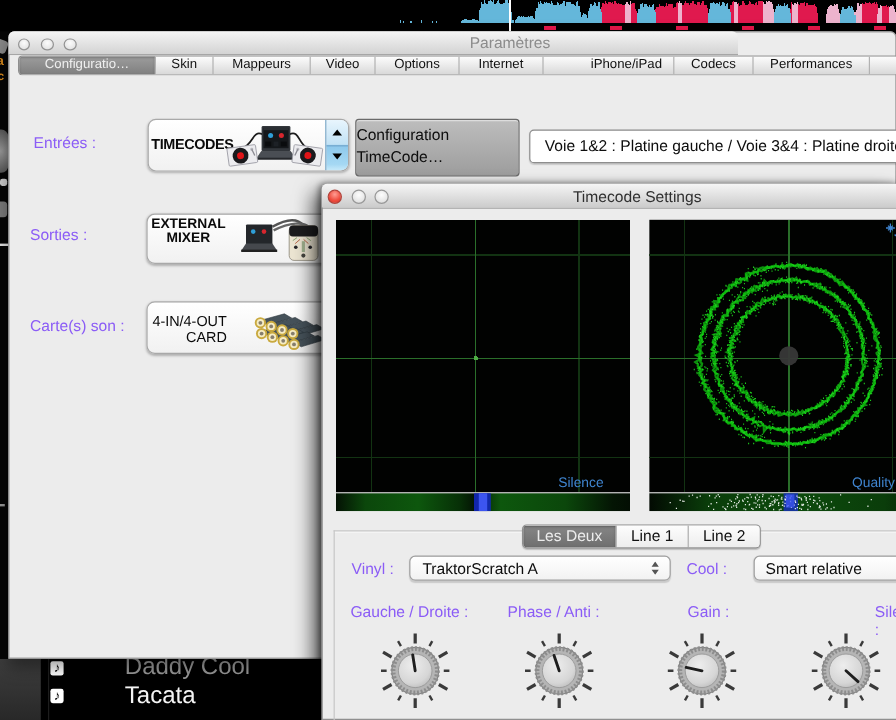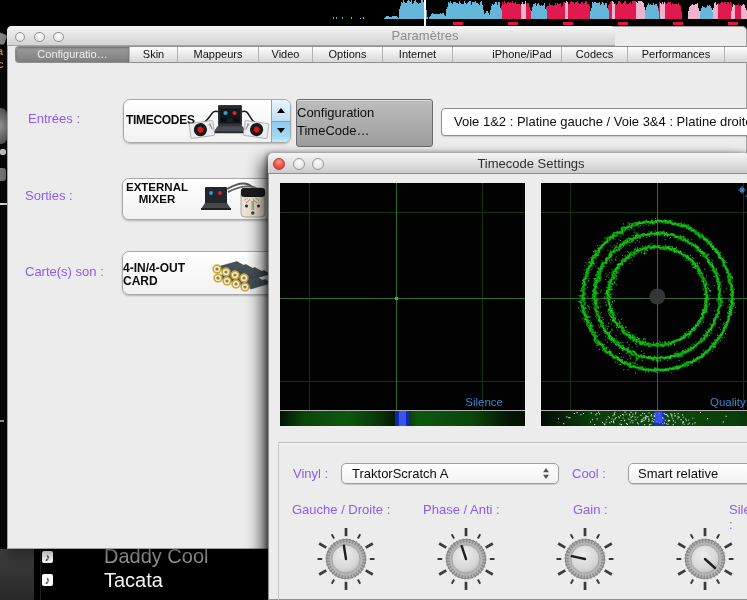--- a/index.html
+++ b/index.html
@@ -141,21 +141,21 @@
           <path d="M49 24 l4 -3.5 M60 24 l-4 -3.5" stroke="#b05030" stroke-width="0.7" fill="none"></path>
           <path d="M47 21.5 l3.5 -2.5 M62 21.5 l-3.5 -2.5" stroke="#7a9a60" stroke-width="0.7" fill="none"></path>
         <circle cx="61.5" cy="27" r="1.5" fill="#26262a"></circle>
         <rect x="54.5" y="22" width="2.6" height="9" fill="#9fb08e"></rect>
         <circle cx="55.8" cy="34" r="1.7" fill="#44443f"></circle>
       </g>
     </svg>
   </div>
 
   <div class="abs" style="left:115px;top:225px;width:166px;height:42px;background:linear-gradient(#ffffff,#f1f1f1);border:1px solid #a9a9a9;border-radius:7px;box-shadow:0 1px 2px rgba(0,0,0,.25);overflow:hidden;">
-    <div class="abs" style="left:0px;top:10px;width:66px;text-align:left;font-size:12px;font-weight:bold;color:#0a0a0a;line-height:13px;">4-IN/4-OUT<br>CARD</div>
+    <div class="abs" style="left:0px;top:10px;width:66px;text-align:right;font-size:12px;font-weight:normal;color:#0a0a0a;line-height:13px;">4-IN/4-OUT<br>CARD</div>
     <svg class="abs" style="left:80px;top:0;" width="86" height="42" viewBox="0 0 86 42">
       <g fill="#46525a" stroke="#2e383e" stroke-width="0.5">
         <path d="M14 15 l20 -5.5 l6 3.5 l-20 6 Z"></path>
         <path d="M23 18 l20 -5.5 l6 3.5 l-20 6 Z"></path>
         <path d="M32 21 l20 -5.5 l6 3.5 l-20 6 Z"></path>
         <path d="M41 24 l20 -5.5 l6 3.5 l-20 6 Z"></path>
         <path d="M15 24 l20 -5.5 l6 3.5 l-20 6 Z"></path>
         <path d="M24 27 l20 -5.5 l6 3.5 l-20 6 Z"></path>
         <path d="M33 30 l20 -5.5 l6 3.5 l-20 6 Z"></path>
         <path d="M42 33 l20 -5.5 l6 3.5 l-20 6 Z"></path>
@@ -292,20 +292,25 @@
       <rect width="245" height="1" fill="#b2b2b2"></rect>
     <rect x="112" y="1" width="12" height="15" fill="#1830c0" opacity="0.8"></rect>
     <path d="M57.0 2.3h1 M123.6 4.5h1 M153.5 12.9h1 M107.5 8.8h1 M79.7 10.5h1 M133.8 12.2h1 M55.7 8.9h1 M103.9 9.1h1 M62.5 13.7h1 M110.1 6.0h1 M105.3 6.8h1 M79.1 5.7h1 M109.6 5.7h1 M86.0 14.4h1 M86.9 9.0h1 M88.0 4.4h1 M121.3 13.8h1 M142.0 12.3h1 M107.9 14.9h1 M112.7 9.5h1 M73.1 4.7h1 M110.5 11.2h1 M58.1 3.9h1 M28.5 7.8h1 M136.6 3.6h1 M94.3 2.3h1 M146.6 14.3h1 M78.5 14.1h1 M144.3 9.1h1 M166.1 8.6h1 M84.9 13.6h1 M79.9 14.6h1 M102.5 10.7h1 M90.9 6.4h1 M32.8 3.5h1 M91.5 10.8h1 M101.1 3.5h1 M141.1 4.9h1 M106.5 6.6h1 M81.0 4.5h1 M136.4 8.8h1 M110.0 4.5h1 M49.8 3.1h1 M126.4 14.4h1 M63.4 14.7h1 M72.6 9.8h1 M121.5 8.7h1 M141.7 7.2h1 M115.3 11.3h1 M73.4 2.2h1 M113.0 6.5h1 M88.4 9.3h1 M130.4 4.8h1 M137.6 7.4h1 M68.0 7.8h1 M125.0 13.7h1 M141.5 11.5h1 M51.1 9.8h1 M129.3 3.9h1 M70.6 8.8h1 M184.6 6.4h1 M136.6 6.9h1 M83.6 2.1h1 M84.6 4.3h1 M81.6 8.0h1 M39.4 4.6h1 M72.4 12.8h1 M91.4 12.7h1 M133.8 5.9h1 M69.9 11.6h1 M82.1 4.9h1 M104.4 5.9h1 M83.2 10.3h1 M89.9 10.7h1 M88.3 5.7h1 M128.1 10.4h1 M159.0 2.4h1 M103.2 14.6h1 M65.2 9.8h1 M77.8 7.7h1 M126.2 5.4h1 M68.2 12.6h1 M25.3 6.9h1 M99.4 5.4h1 M94.4 9.6h1 M120.3 11.0h1 M126.5 6.6h1 M126.8 10.3h1 M109.3 14.4h1 M123.8 10.3h1 M107.5 3.0h1 M114.6 11.9h1 M139.6 9.8h1 M113.2 6.1h1 M123.0 13.0h1 M107.4 11.1h1 M77.3 6.7h1 M72.7 3.9h1 M94.0 3.8h1 M89.8 7.4h1 M151.1 14.0h1 M110.9 8.5h1 M118.0 12.8h1 M110.7 11.0h1 M63.2 14.4h1 M126.9 11.1h1 M61.0 12.4h1 M42.0 3.5h1 M133.1 3.7h1 M127.6 11.0h1 M103.0 3.8h1 M17.0 8.8h1 M131.7 14.6h1 M112.0 11.7h1 M122.6 3.5h1 M131.9 10.9h1 M133.4 6.0h1 M121.1 7.5h1 M181.8 11.9h1 M104.5 8.3h1 M103.8 7.6h1 M102.6 10.6h1 M107.3 9.7h1 M35.6 2.6h1 M112.7 5.9h1 M113.5 3.6h1 M100.9 9.8h1 M82.9 10.7h1 M89.5 2.4h1 M130.3 5.6h1 M139.4 9.5h1 M64.7 12.2h1 M147.2 10.0h1 M88.7 12.7h1 M99.7 11.9h1 M53.2 14.5h1 M91.4 4.2h1 M100.1 11.4h1 M97.2 14.0h1 M151.4 8.2h1 M71.9 11.1h1 M117.8 3.4h1 M141.2 12.9h1 M131.3 8.7h1 M96.3 7.3h1 M101.9 8.1h1 M74.0 8.8h1 M71.6 5.7h1 M100.7 11.4h1 M130.4 7.0h1 M117.3 7.9h1 M96.0 12.9h1 M54.4 4.9h1 M27.4 7.6h1 M147.8 13.1h1 M142.6 14.2h1 M66.8 6.8h1 M144.8 10.7h1 M103.6 7.2h1 M55.4 3.5h1 M93.6 7.1h1 M72.0 11.6h1 M22.2 13.6h1 M113.9 4.6h1 M124.9 4.6h1 M117.0 5.0h1 M74.6 7.5h1 M49.0 12.0h1 M100.3 9.7h1" stroke="#fff" stroke-width="1.1" fill="none" opacity="0.9"></path>
     <rect x="114" y="2" width="7" height="11" fill="#3c55f0" opacity="0.8"></rect>
   </svg>
 
   <div class="abs" style="left:10px;top:288.5px;width:472px;height:1px;background:#bdbdbd;"></div>
   <div class="abs" style="left:10px;top:289.5px;width:472px;height:1px;background:#f6f6f6;"></div>
   <div class="abs" style="left:10px;top:288.5px;width:1px;height:158px;background:#c6c6c6;"></div>
 
+  <div class="abs" style="left:167px;top:284px;height:18px;display:flex;border:1px solid #8f8f8f;border-radius:4px;overflow:hidden;font-size:13px;background:#fff;box-shadow:0 1px 1px rgba(0,0,0,.2);">
+    <div style="width:77px;background:linear-gradient(#868686,#6f6f6f);color:#ededed;text-align:center;line-height:18px;box-shadow:inset 0 1px 2px rgba(0,0,0,.35);">Les Deux</div>
+    <div style="width:59px;background:linear-gradient(#fdfdfd,#ededed);color:#111;text-align:center;line-height:18px;border-left:1px solid #aaa;">Line 1</div>
+    <div style="width:59px;background:linear-gradient(#fdfdfd,#ededed);color:#111;text-align:center;line-height:18px;border-left:1px solid #aaa;">Line 2</div>
+  </div>
 
   <div class="abs lbl" style="left:25px;top:313px;">Vinyl :</div>
   <div class="abs" style="left:73px;top:310px;width:206px;height:19px;background:linear-gradient(#ffffff,#f2f2f2);border:1px solid #9f9f9f;border-radius:5px;box-shadow:0 1px 1px rgba(0,0,0,.15);font-size:13px;color:#0d0d0d;line-height:19px;padding-left:10px;">TraktorScratch A
     <svg class="abs" style="right:8px;top:4px;" width="8" height="11">
         <path d="M4 0 L7 4.2 L1 4.2 Z M4 11 L7 6.8 L1 6.8 Z" fill="#555"></path>
       </svg>
   </div>
   <div class="abs lbl" style="left:304px;top:313px;">Cool :</div>
   <div class="abs" style="left:360px;top:310px;width:150px;height:19px;background:linear-gradient(#ffffff,#f2f2f2);border:1px solid #9f9f9f;border-radius:5px;box-shadow:0 1px 1px rgba(0,0,0,.15);font-size:13px;color:#0d0d0d;line-height:19px;padding-left:9px;">Smart relative</div>
 

